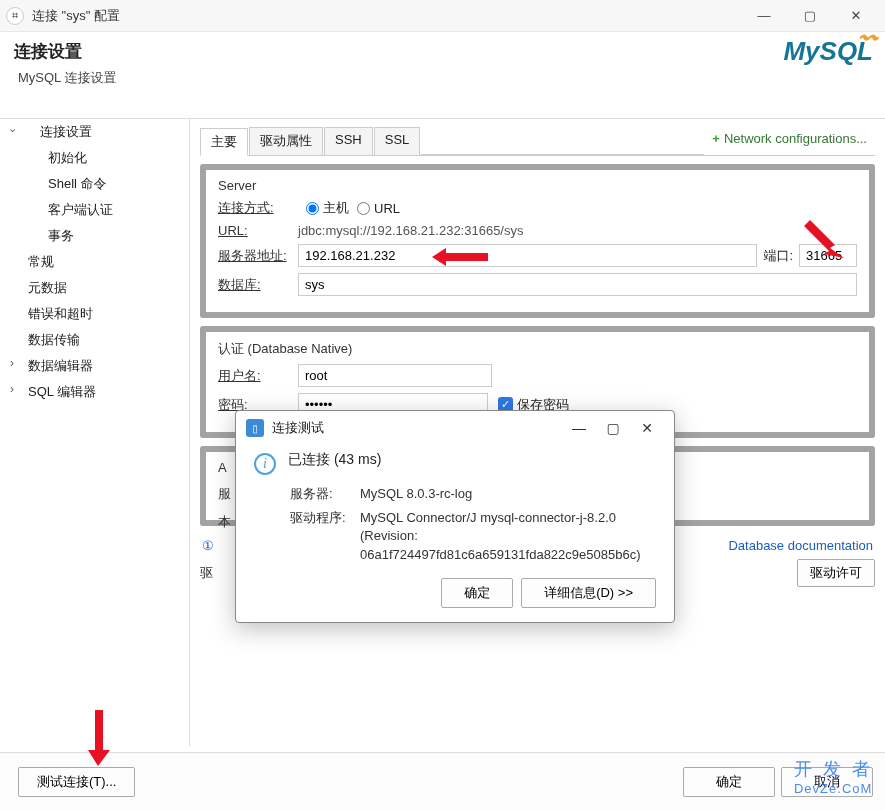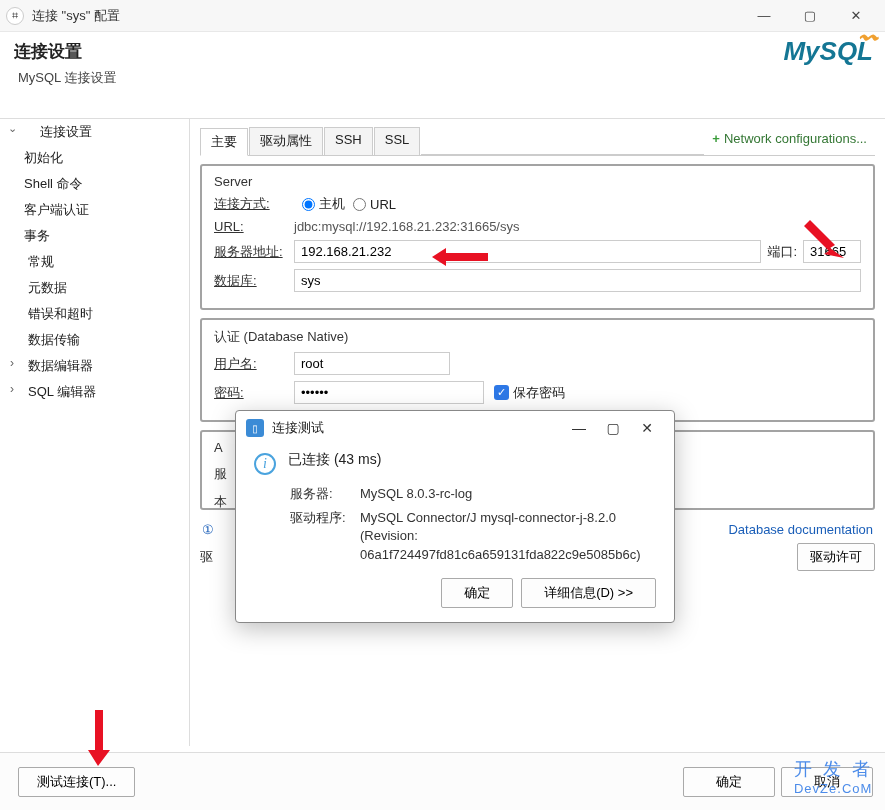--- a/index.html
+++ b/index.html
@@ -16,43 +16,43 @@
 .logo { position: absolute; right: 12px; top: 4px; font-family: Georgia, serif; color: #147694; font-size: 26px; font-weight: 700; font-style: italic; }
 .logo .dolphin { position: absolute; right: -4px; top: -14px; font-size: 18px; color: #f0a030; }
 
 .main { display: flex; position: absolute; top: 118px; bottom: 64px; left: 0; right: 0; border-top: 1px solid #ddd; }
 .sidebar { width: 190px; border-right: 1px solid #ddd; background: #fff; overflow: auto; }
 .sidebar ul { list-style: none; }
 .sidebar li { padding: 4px 8px 4px 28px; cursor: default; position: relative; }
 .sidebar li.top { padding-left: 40px; font-weight: 400; }
 .sidebar li.expand::before { content: "⌄"; position: absolute; left: 8px; top: 3px; color: #666; font-size: 11px; }
 .sidebar li.collapse::before { content: "›"; position: absolute; left: 10px; top: 3px; color: #666; font-size: 12px; }
-.sidebar li.child { padding-left: 24px; }
+.sidebar li.child { padding-left: 48px; }
 
 .content { flex: 1; padding: 8px 10px; overflow: hidden; position: relative; }
 .tabs { display: flex; border-bottom: 1px solid #ccc; margin-bottom: 8px; }
 .tab { padding: 4px 10px; border: 1px solid #ccc; border-bottom: none; background: #f4f4f4; margin-right: 1px; font-size: 13px; cursor: default; }
 .tab.active { background: #fff; border-bottom: 1px solid #fff; position: relative; top: 1px; font-weight: 500; }
 .tab-spacer { flex: 1; border-bottom: 1px solid #ccc; }
 .network-config { padding: 4px 8px; color: #347734; cursor: pointer; }
 .network-config .plus { color: #3a9c3a; font-weight: bold; margin-right: 4px; }
 
-.group { border: 2px solid #a3a3a3; border-radius: 3px; margin-bottom: 8px; padding: 8px 12px 10px; }
+.group { border: 6px solid #a3a3a3; border-radius: 3px; margin-bottom: 8px; padding: 8px 12px 10px; }
 .group-title { font-size: 13px; color: #333; margin-bottom: 6px; }
 
 .form-row { display: flex; align-items: center; margin-bottom: 6px; }
 .form-row .label { width: 80px; text-align: left; color: #333; text-decoration: underline; }
 .form-row .value-static { color: #555; }
 .form-row .radio { margin: 0 4px 0 8px; }
 .form-row input[type=text], .form-row input[type=password] { border: 1px solid #ccc; padding: 3px 6px; font-size: 13px; background: #fff; }
 .server-addr { flex: 1; }
 .port-label { margin: 0 6px; }
 .port-input { width: 58px; }
 .db-input { flex: 1; }
-.user-input { width: 156px; }
+.user-input { width: 194px; }
 .pass-input { width: 190px; }
 .check-label { margin-left: 10px; display: flex; align-items: center; gap: 4px; }
 .check-box { width: 15px; height: 15px; background: #2d78e6; border-radius: 3px; color: #fff; display: flex; align-items: center; justify-content: center; font-size: 11px; }
 
 .links-row { display: flex; justify-content: space-between; padding: 4px 2px; font-size: 13px; }
 .links-row a { color: #1a5eb8; text-decoration: none; cursor: pointer; }
 .driver-info { color: #1a5eb8; }
 
 .driver-buttons { display: flex; gap: 6px; margin-top: 2px; }
 .btn { border: 1px solid #aaa; background: #fdfdfd; padding: 4px 12px; font-size: 13px; cursor: default; border-radius: 2px; }

